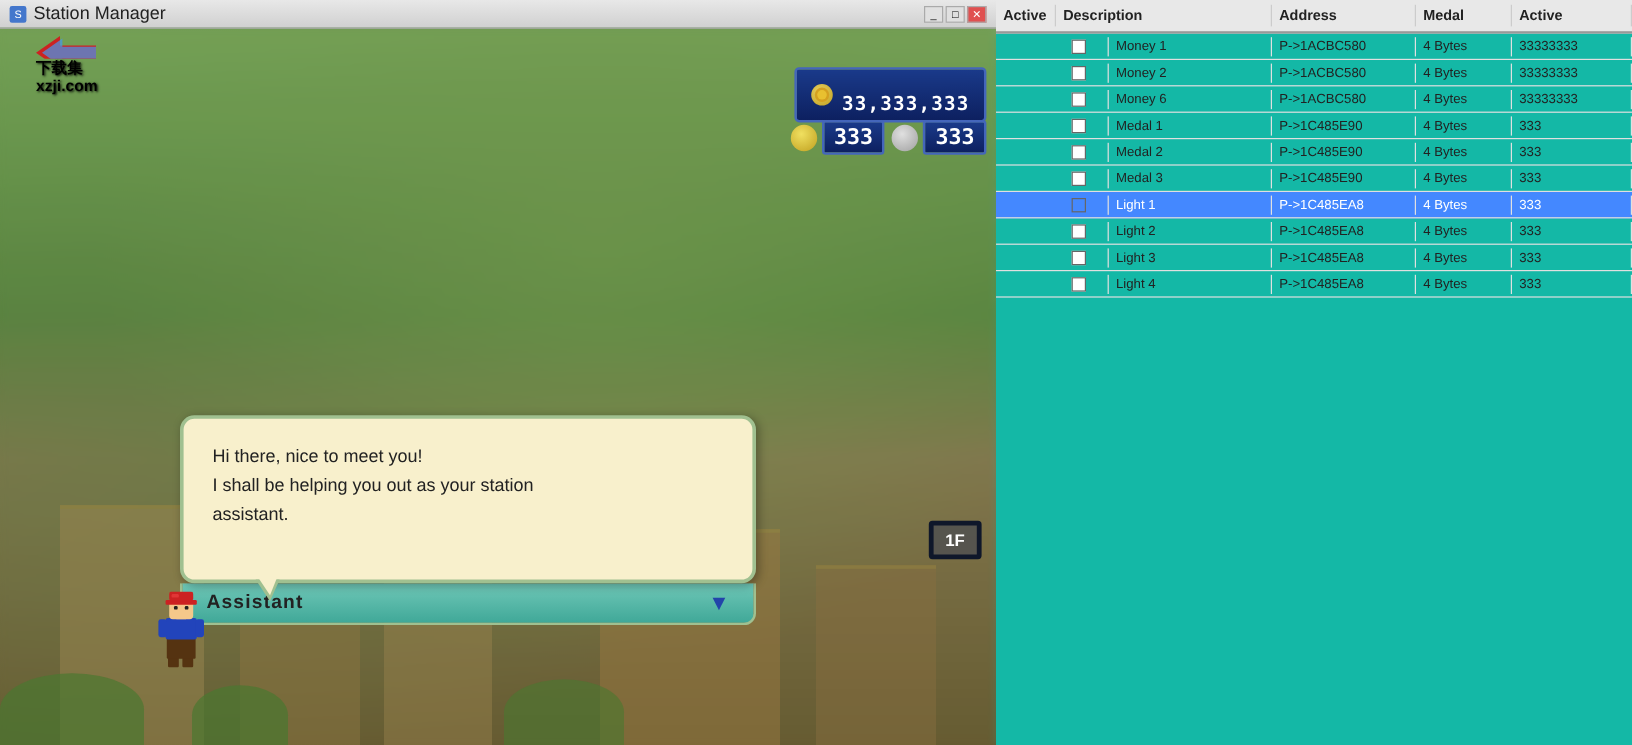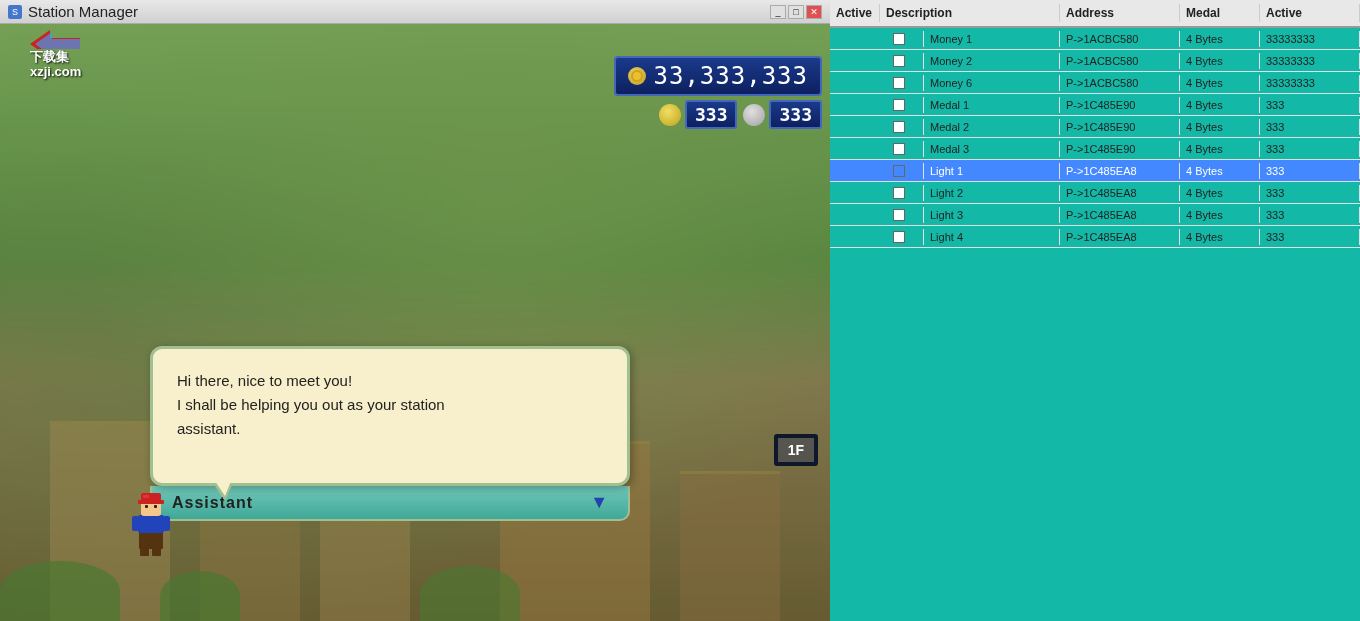--- a/index.html
+++ b/index.html
@@ -122,24 +122,25 @@
       width: 18px;
       height: 18px;
       border-radius: 50%;
       background: radial-gradient(circle at 40% 35%, #e8d060, #c0a020);
       display: flex;
       align-items: center;
       justify-content: center;
     }
     #money-amount {
       color: white;
-      font-size: 24px;
-      font-weight: normal;
+      font-size: 16px;
+      font-weight: bold;
       letter-spacing: 1px;
       font-family: monospace;
+      margin-top: 15px;
     }
 
     
     #token-bar {
       position: absolute;
       top: 100px;
       right: 8px;
       display: flex;
       align-items: center;
       gap: 6px;
@@ -401,21 +402,21 @@
     <div class="px-green" style="left:420px;width:100px;height:55px;bottom:0;opacity:0.6;"></div>
   </div>
 
   <div id="watermark">
     <div id="watermark-logo">
 
       <svg width="50" height="28">
         <polygon points="0,14 20,0 20,8 50,8 50,20 20,20 20,28" fill="#cc2222"></polygon>
         <polygon points="5,14 22,2 22,9 50,9 50,19 22,19 22,26" fill="#4499ee" opacity="0.7"></polygon>
       </svg>
-      <span id="wm-text" style="color:#ffffff;font-size:13px;font-weight:bold;text-shadow:1px 1px 2px rgba(0,0,0,0.9);">
+      <span id="wm-text" style="color:#000000;font-size:13px;font-weight:bold;text-shadow:1px 1px 2px rgba(0,0,0,0.9);">
         <span>下载集</span><br>
         <span>xzji.com</span>
       </span>
     </div>
   </div>
 
   <div id="money-bar">
     <div id="money-coin-icon">
       <svg width="14" height="14">
         <circle cx="7" cy="7" r="6" fill="#d4a020"></circle>

